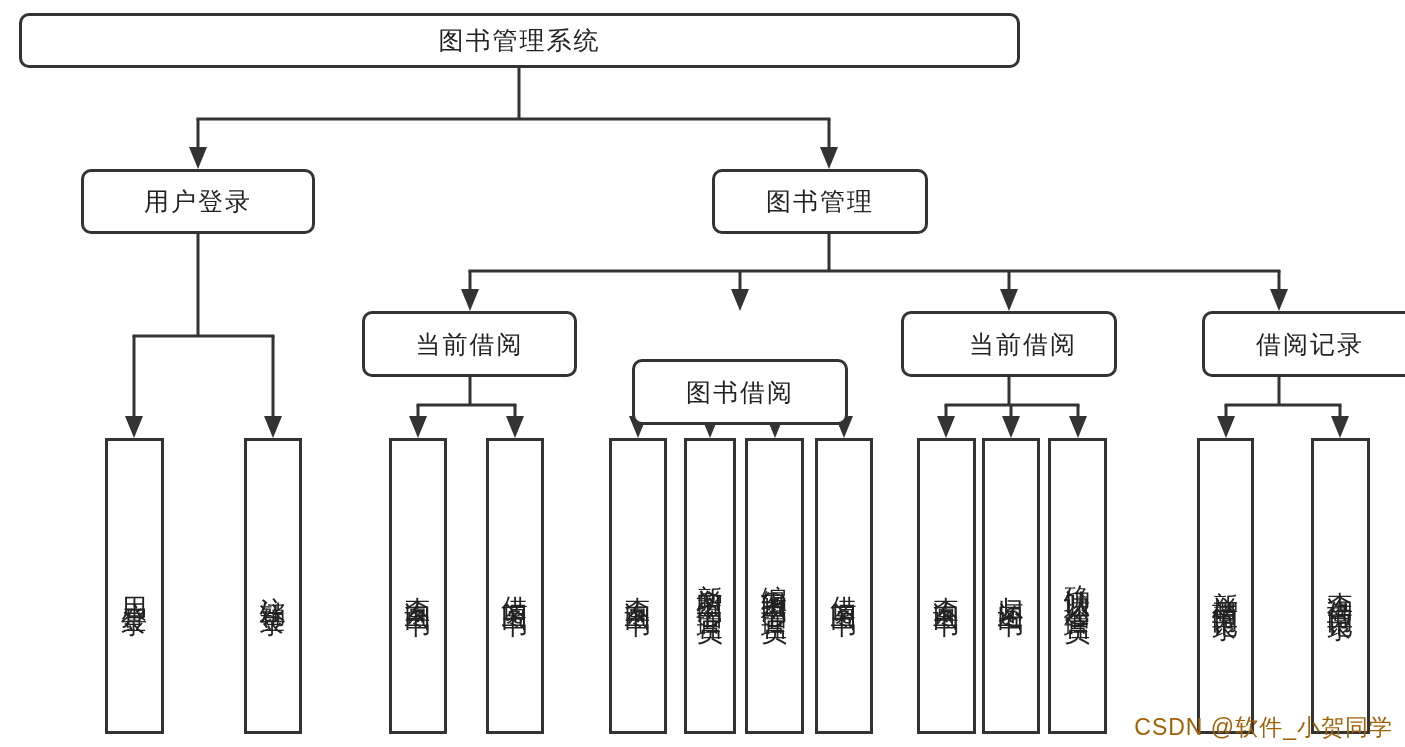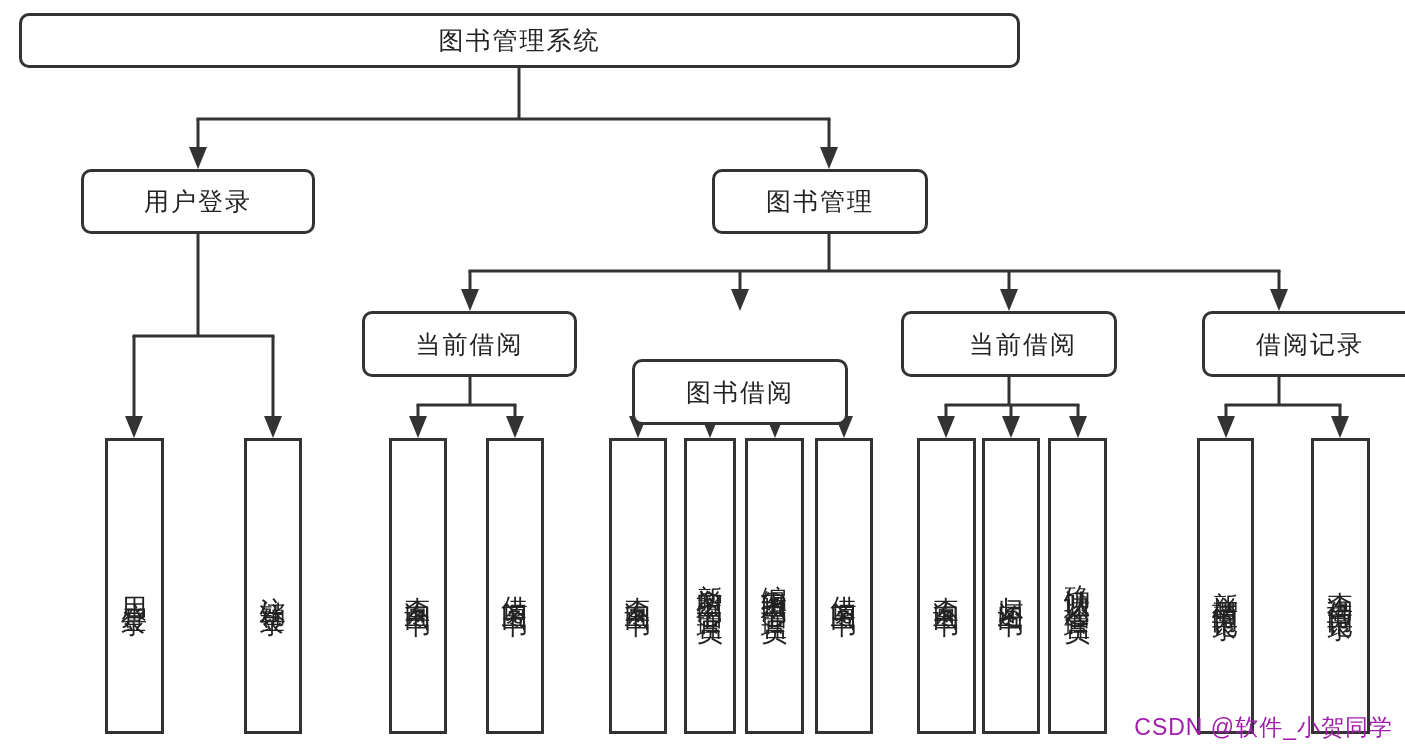--- a/index.html
+++ b/index.html
@@ -70,21 +70,21 @@
   #leaf-9  { left: 982px;  width: 58px; }
   #leaf-10 { left: 1048px; width: 59px; }
   #leaf-11 { left: 1197px; width: 57px; }
   #leaf-12 { left: 1311px; width: 59px; }
   #watermark {
     position: absolute;
     right: 12px;
     top: 712px;
     font-size: 23px;
     letter-spacing: 1px;
-    color: #a21caf;
+    color: #a16207;
     white-space: nowrap;
   }
 </style>
 </head>
 <body>
 
 <div id="canvas">
 
   <svg id="connector-layer" viewBox="0 0 1405 747" xmlns="http://www.w3.org/2000/svg">
     <g stroke="#333333" stroke-width="3" fill="none">

